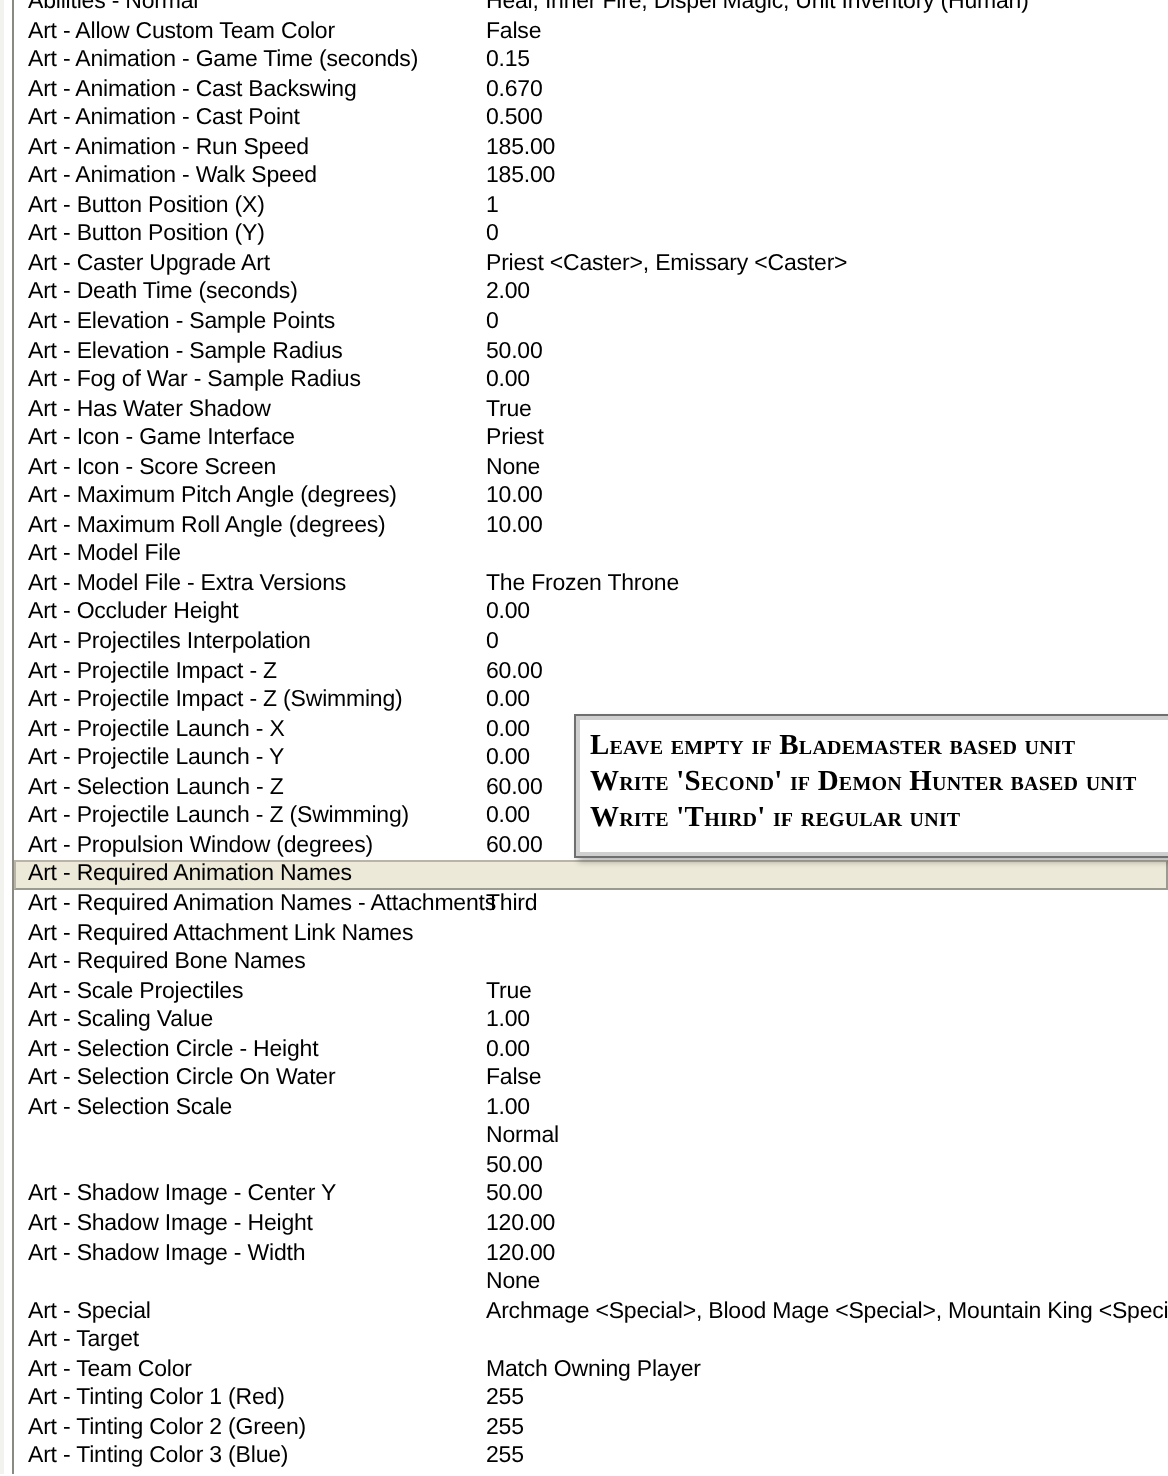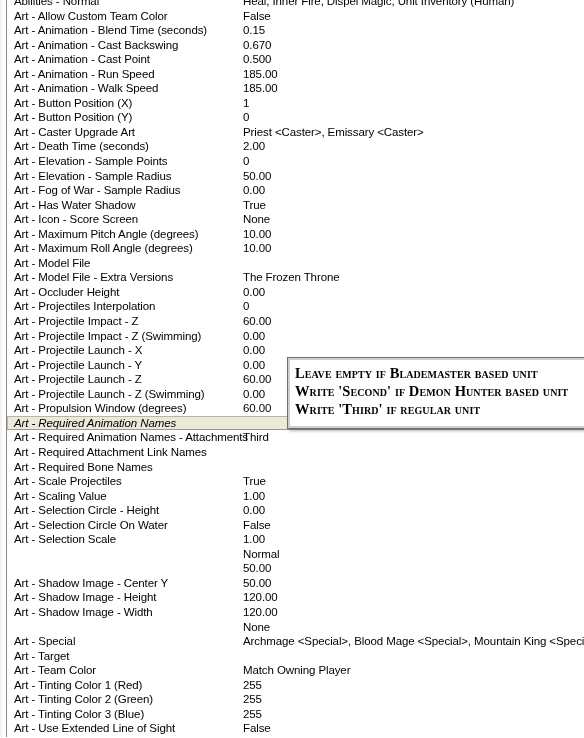--- a/index.html
+++ b/index.html
@@ -85,21 +85,21 @@
     letter-spacing: -0.1px;
   }
 
   
   .row.selected {
     background: #ece9d8;
     border: 1px solid #9a9a90;
     border-top-color: #b8b5a8;
     border-left-color: #b8b5a8;
   }
-  .row.selected .field { left: 6px; top: -1px; font-style: italic; }
+  .row.selected .field { left: 6px; top: -1px; }
   .row.selected .value { left: 235px; top: -1px; }
 
   
   #annotation {
     position: absolute;
     left: 287px;
     top: 357px;
     width: 347px;
     height: 72px;
     background: #ffffff;
@@ -143,21 +143,21 @@
   <div id="rows">
       <div class="row">
         <span class="field">Abilities - Normal</span>
         <span class="value">Heal, Inner Fire, Dispel Magic, Unit Inventory (Human)</span>
       </div>
       <div class="row">
         <span class="field">Art - Allow Custom Team Color</span>
         <span class="value">False</span>
       </div>
       <div class="row">
-        <span class="field">Art - Animation - Blend Time (seconds)</span>
+        <span class="field">Art - Animation - Game Time (seconds)</span>
         <span class="value">0.15</span>
       </div>
       <div class="row">
         <span class="field">Art - Animation - Cast Backswing</span>
         <span class="value">0.670</span>
       </div>
       <div class="row">
         <span class="field">Art - Animation - Cast Point</span>
         <span class="value">0.500</span>
       </div>
@@ -195,20 +195,24 @@
       </div>
       <div class="row">
         <span class="field">Art - Fog of War - Sample Radius</span>
         <span class="value">0.00</span>
       </div>
       <div class="row">
         <span class="field">Art - Has Water Shadow</span>
         <span class="value">True</span>
       </div>
       <div class="row">
+        <span class="field">Art - Icon - Game Interface</span>
+        <span class="value">Priest</span>
+      </div>
+      <div class="row">
         <span class="field">Art - Icon - Score Screen</span>
         <span class="value">None</span>
       </div>
       <div class="row">
         <span class="field">Art - Maximum Pitch Angle (degrees)</span>
         <span class="value">10.00</span>
       </div>
       <div class="row">
         <span class="field">Art - Maximum Roll Angle (degrees)</span>
         <span class="value">10.00</span>
@@ -238,21 +242,21 @@
       </div>
       <div class="row">
         <span class="field">Art - Projectile Launch - X</span>
         <span class="value">0.00</span>
       </div>
       <div class="row">
         <span class="field">Art - Projectile Launch - Y</span>
         <span class="value">0.00</span>
       </div>
       <div class="row">
-        <span class="field">Art - Projectile Launch - Z</span>
+        <span class="field">Art - Selection Launch - Z</span>
         <span class="value">60.00</span>
       </div>
       <div class="row">
         <span class="field">Art - Projectile Launch - Z (Swimming)</span>
         <span class="value">0.00</span>
       </div>
       <div class="row">
         <span class="field">Art - Propulsion Window (degrees)</span>
         <span class="value">60.00</span>
       </div>

